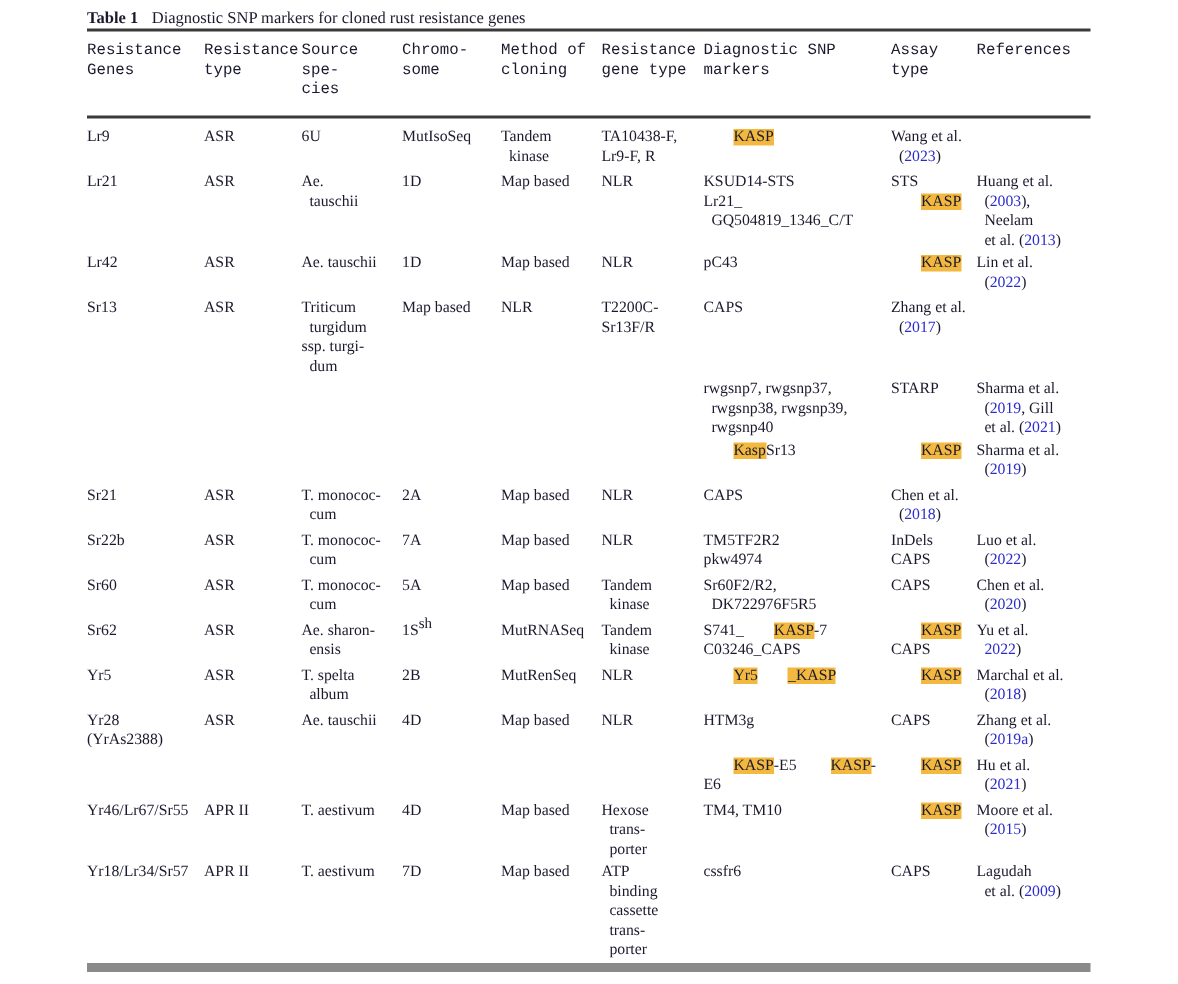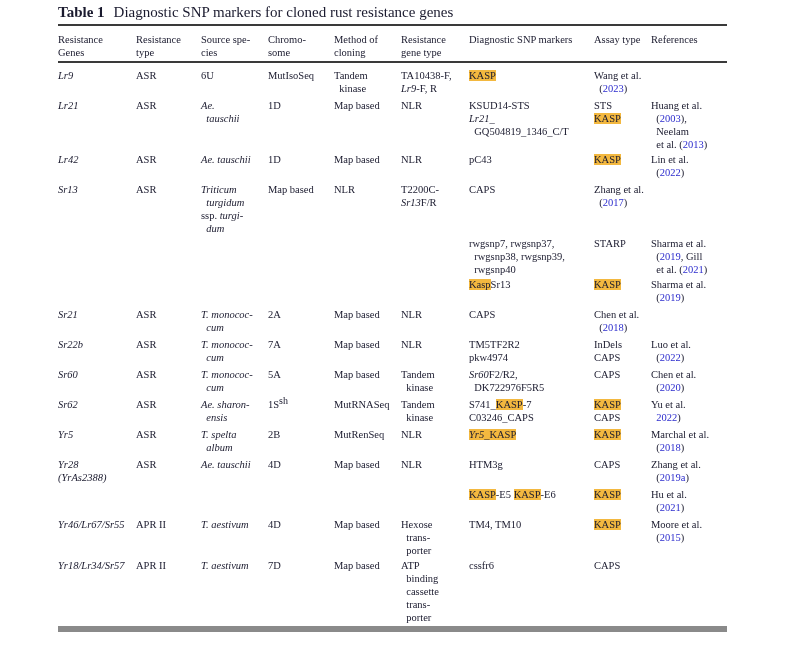--- a/index.html
+++ b/index.html
@@ -2,36 +2,36 @@
 <html><head>
 <meta charset="utf-8">
 <style>
   html,body{margin:0;padding:0;}
   body{
     width:785px;height:656px;overflow:hidden;background:#ffffff;
     font-family:"Liberation Serif","DejaVu Serif",serif;color:#1a1a2e;
     position:relative;
   }
   .doc{position:absolute;left:58px;top:5px;width:669px;}
-  .title-line{font-size:15px;line-height:14px;margin-bottom:5px;white-space:pre-wrap;}
+  .title-line{font-size:11px;line-height:14px;white-space:pre-wrap;}
   .title-label{font-weight:bold;margin-right:9px;}
   .rule{height:2px;background:#3a3a3a;}
   .thead,.row{
     display:grid;
     grid-template-columns:78px 65px 67px 66px 67px 68px 125px 57px 76px;
   }
-  .thead{padding:7px 0 2px 0;}
+  .thead{padding:7px 0 10px 0;font-family:Liberation Mono, monospace;}
   .cell{
     font-size:10.5px;line-height:13px;white-space:pre-wrap;
     padding-right:4px;box-sizing:border-box;
   }
   .tbody{padding-top:6px;}
   .row{min-height:28px;margin-bottom:2px;}
-  .it{font-style:italic;}
-  .hl{background:#F3B83F;}
+  .it{}
+  .hl{background:#F3B83F;margin-left:20px;}
   .lk{color:#2C2CCD;}
   .sp{font-size:10px;vertical-align:super;line-height:0;}
   .bottom-bar{height:6px;background:#8a8a8a;margin-top:1px;}
 </style>
 </head>
 <body>
 
 <div class="doc">
   <div class="title-line"><span class="title-label">Table 1</span><span>Diagnostic SNP markers for cloned rust resistance genes</span></div>
 
@@ -257,17 +257,19 @@
         <div class="cell"><span class="it">T. aestivum</span></div>
         <div class="cell"><span>7D</span></div>
         <div class="cell"><span>Map based</span></div>
         <div class="cell"><span>ATP
   binding
   cassette
   trans-
   porter</span></div>
         <div class="cell"><span>cssfr6</span></div>
         <div class="cell"><span>CAPS</span></div>
+        <div class="cell"><span>Lagudah
+  et al. (</span><span class="lk">2009</span><span>)</span></div>
       </div>
     </div>
 
   <div class="bottom-bar"></div>
 </div>
 
 </body></html>

